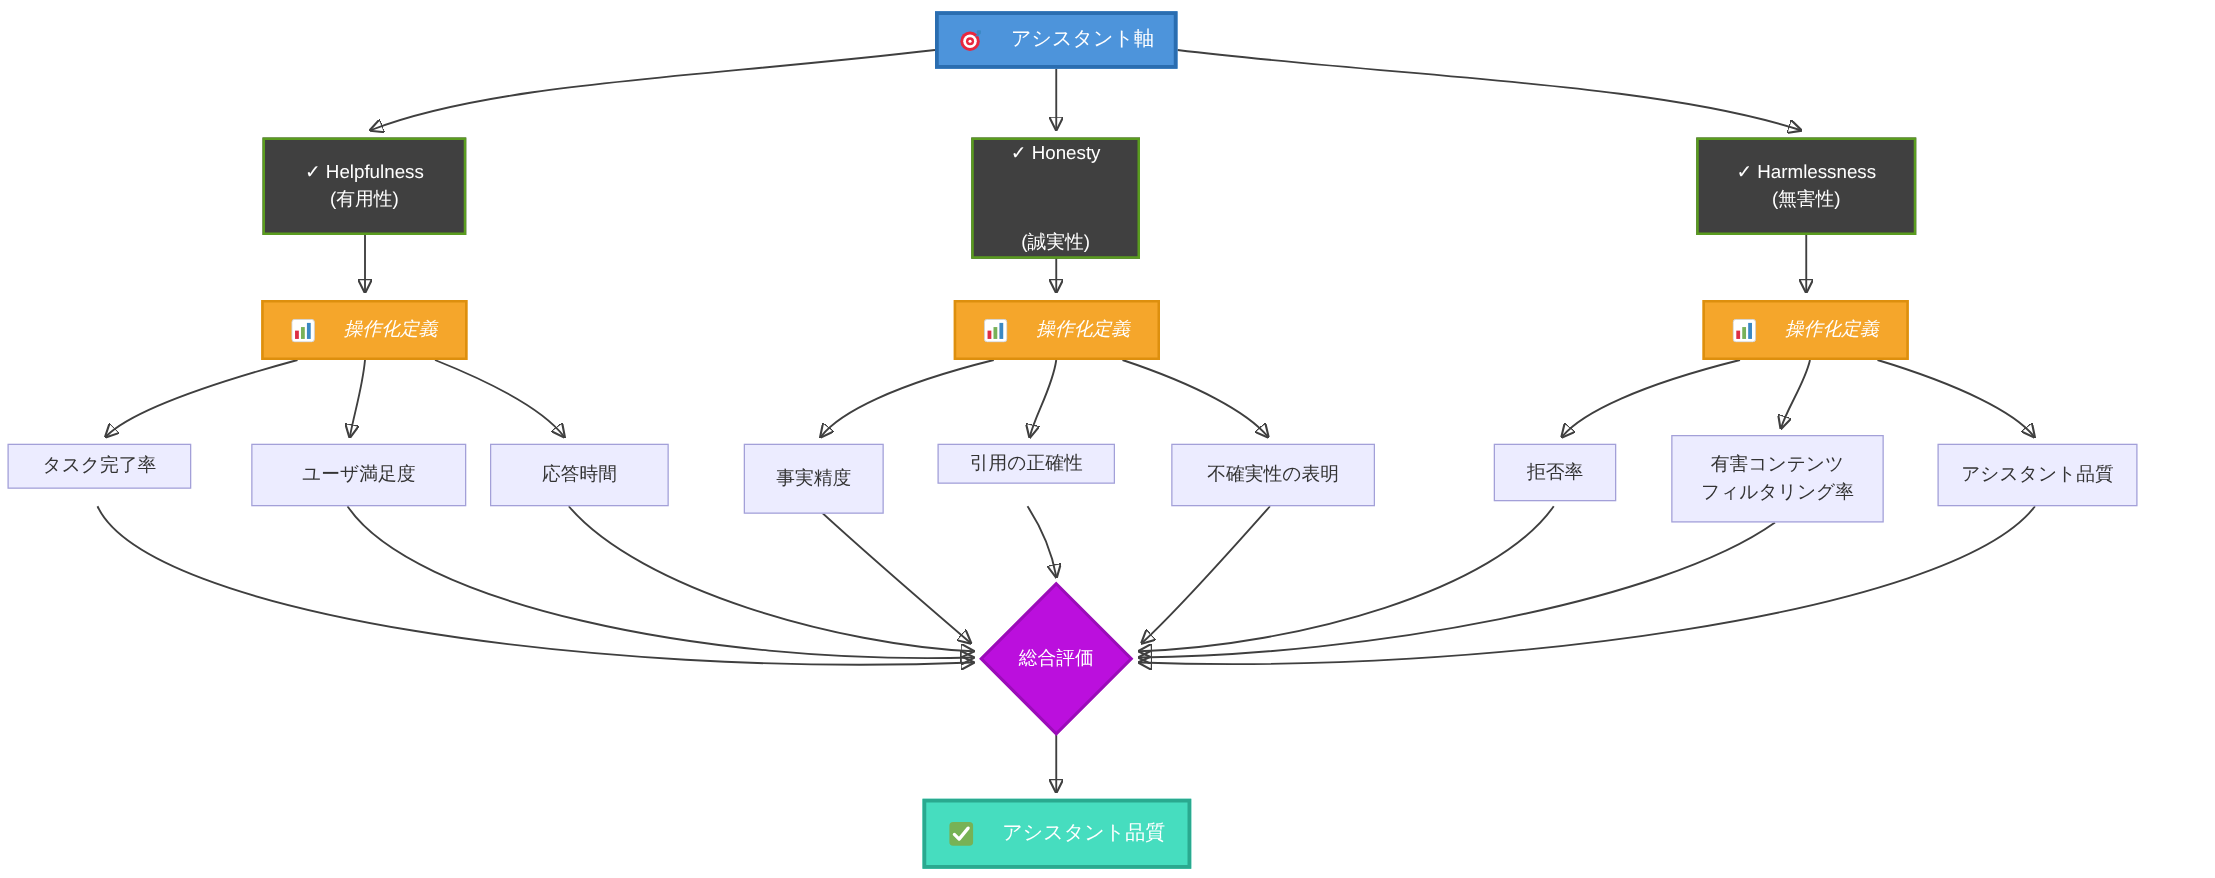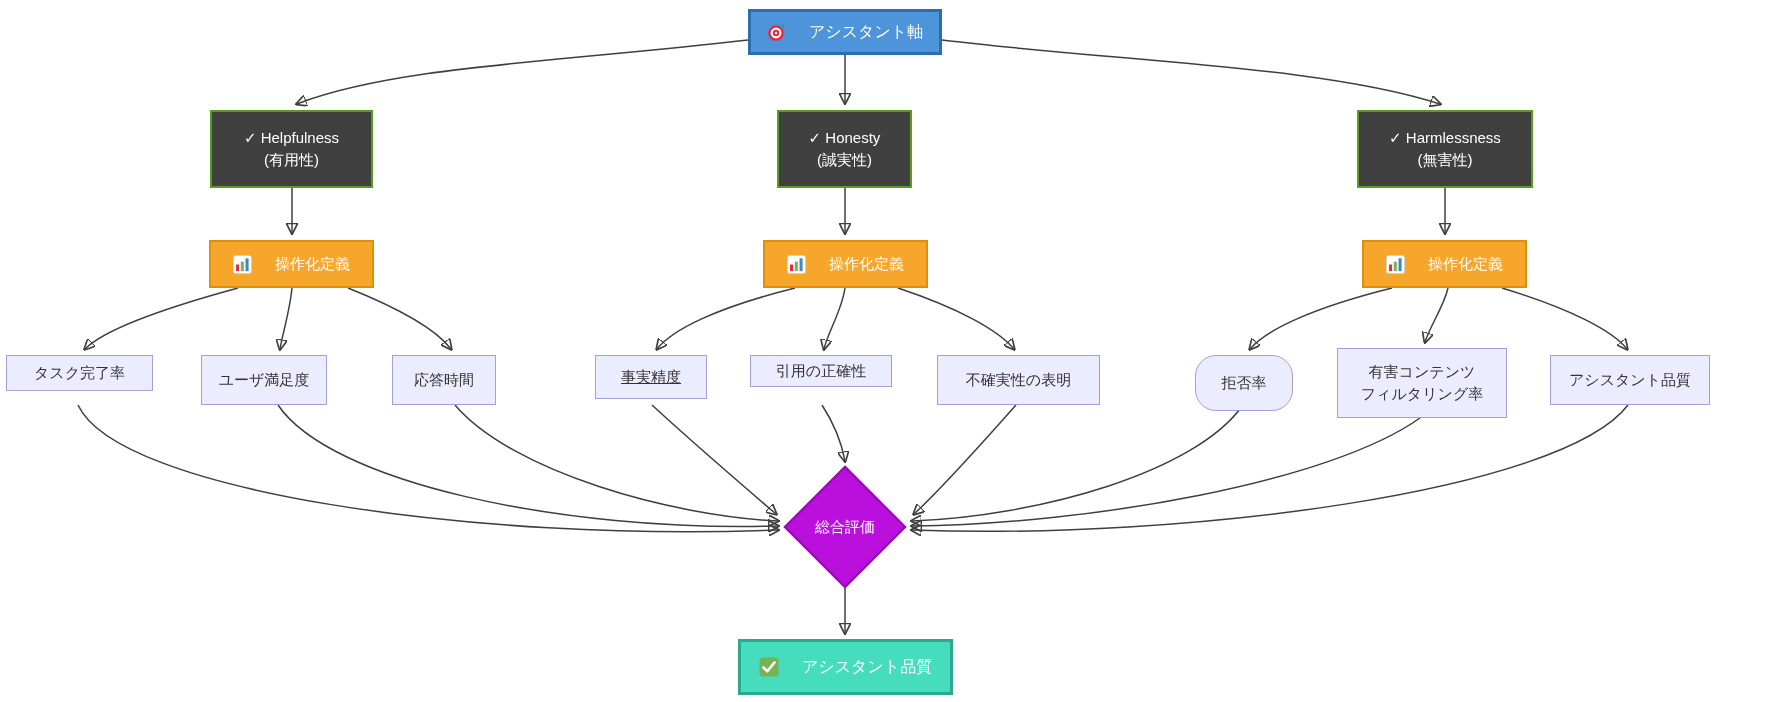--- a/index.html
+++ b/index.html
@@ -10,21 +10,21 @@
   svg.edges{position:absolute;left:0;top:0;z-index:0;}
   svg.edges path{fill:none;stroke:#3f3f3f;stroke-width:1.5;}
   .node{
     position:absolute;z-index:1;box-sizing:border-box;
     display:flex;flex-direction:column;align-items:center;justify-content:center;
     text-align:center;font-size:15px;line-height:22px;
   }
   .node .row{display:flex;align-items:center;justify-content:center;gap:23px;}
   .root-node{background:#4d94db;border:3px solid #2a6db0;color:#ffffff;font-size:16px;}
   .axis-node{background:#404040;border:2px solid #5a9c1f;color:#ffffff;}
-  .op-node{background:#f5a62b;border:2px solid #dd8f0e;color:#ffffff;}
+  .op-node{background:#f5a62b;border:2px solid #dd8f0e;color:#ffffff;font-style:italic;}
   .metric-node{background:#ececff;border:1.5px solid #a3a0d8;color:#333333;}
   .metric-node .lbl{white-space:pre-line;}
   .result-node{background:#46ddbf;border:3px solid #2aa98f;color:#ffffff;font-size:16px;}
   .decision-node{background:transparent;border:none;}
   .decision-node .dshape{position:absolute;left:0;top:0;}
   .decision-node .lbl{position:relative;color:#ffffff;z-index:2;}
   .ic{display:inline-flex;align-items:center;}
 </style>
 </head>
 <body>
@@ -77,21 +77,21 @@
         </svg>
       </span>
       <span class="lbl">アシスタント軸</span>
     </div>
   </div>
 
   <div class="node axis-node" style="left:210px;top:110px;width:163px;height:78px;">
     <span>✓ Helpfulness</span>
     <span>(有用性)</span>
   </div>
-  <div class="node axis-node" style="left:777px;top:110px;width:135px;height:78px;">
+  <div class="node axis-node" style="left:777px;top:110px;width:135px;height:97px;justify-content:space-between;">
     <span>✓ Honesty</span>
     <span>(誠実性)</span>
   </div>
   <div class="node axis-node" style="left:1357px;top:110px;width:176px;height:78px;">
     <span>✓ Harmlessness</span>
     <span>(無害性)</span>
   </div>
 
   <div class="node op-node" style="left:209px;top:240px;width:165px;height:48px;">
     <div class="row">
@@ -129,36 +129,36 @@
           <rect x="13.2" y="3.5" width="3.2" height="13.5" fill="#3b88c3"></rect>
         </svg>
       </span>
       <span>操作化定義</span>
     </div>
   </div>
 
   <div class="node metric-node" style="left:6px;top:355px;width:147px;height:36px;">
     <span class="lbl">タスク完了率</span>
   </div>
-  <div class="node metric-node" style="left:201px;top:355px;width:126px;height:50px;text-align:right;">
+  <div class="node metric-node" style="left:201px;top:355px;width:172px;height:50px;text-align:right;">
     <span class="lbl">ユーザ満足度</span>
   </div>
-  <div class="node metric-node" style="left:392px;top:355px;width:104px;height:50px;">
+  <div class="node metric-node" style="left:392px;top:355px;width:143px;height:50px;">
     <span class="lbl">応答時間</span>
   </div>
-  <div class="node metric-node" style="left:595px;top:355px;width:112px;height:44px;text-decoration:underline;">
+  <div class="node metric-node" style="left:595px;top:355px;width:112px;height:56px;">
     <span class="lbl">事実精度</span>
   </div>
   <div class="node metric-node" style="left:750px;top:355px;width:142px;height:32px;">
     <span class="lbl">引用の正確性</span>
   </div>
   <div class="node metric-node" style="left:937px;top:355px;width:163px;height:50px;">
     <span class="lbl">不確実性の表明</span>
   </div>
-  <div class="node metric-node" style="left:1195px;top:355px;width:98px;height:56px;border-radius:21px;">
+  <div class="node metric-node" style="left:1195px;top:355px;width:98px;height:46px;">
     <span class="lbl">拒否率</span>
   </div>
   <div class="node metric-node" style="left:1337px;top:348px;width:170px;height:70px;">
     <span class="lbl">有害コンテンツ
 フィルタリング率</span>
   </div>
   <div class="node metric-node" style="left:1550px;top:355px;width:160px;height:50px;">
     <span class="lbl">アシスタント品質</span>
   </div>
 

